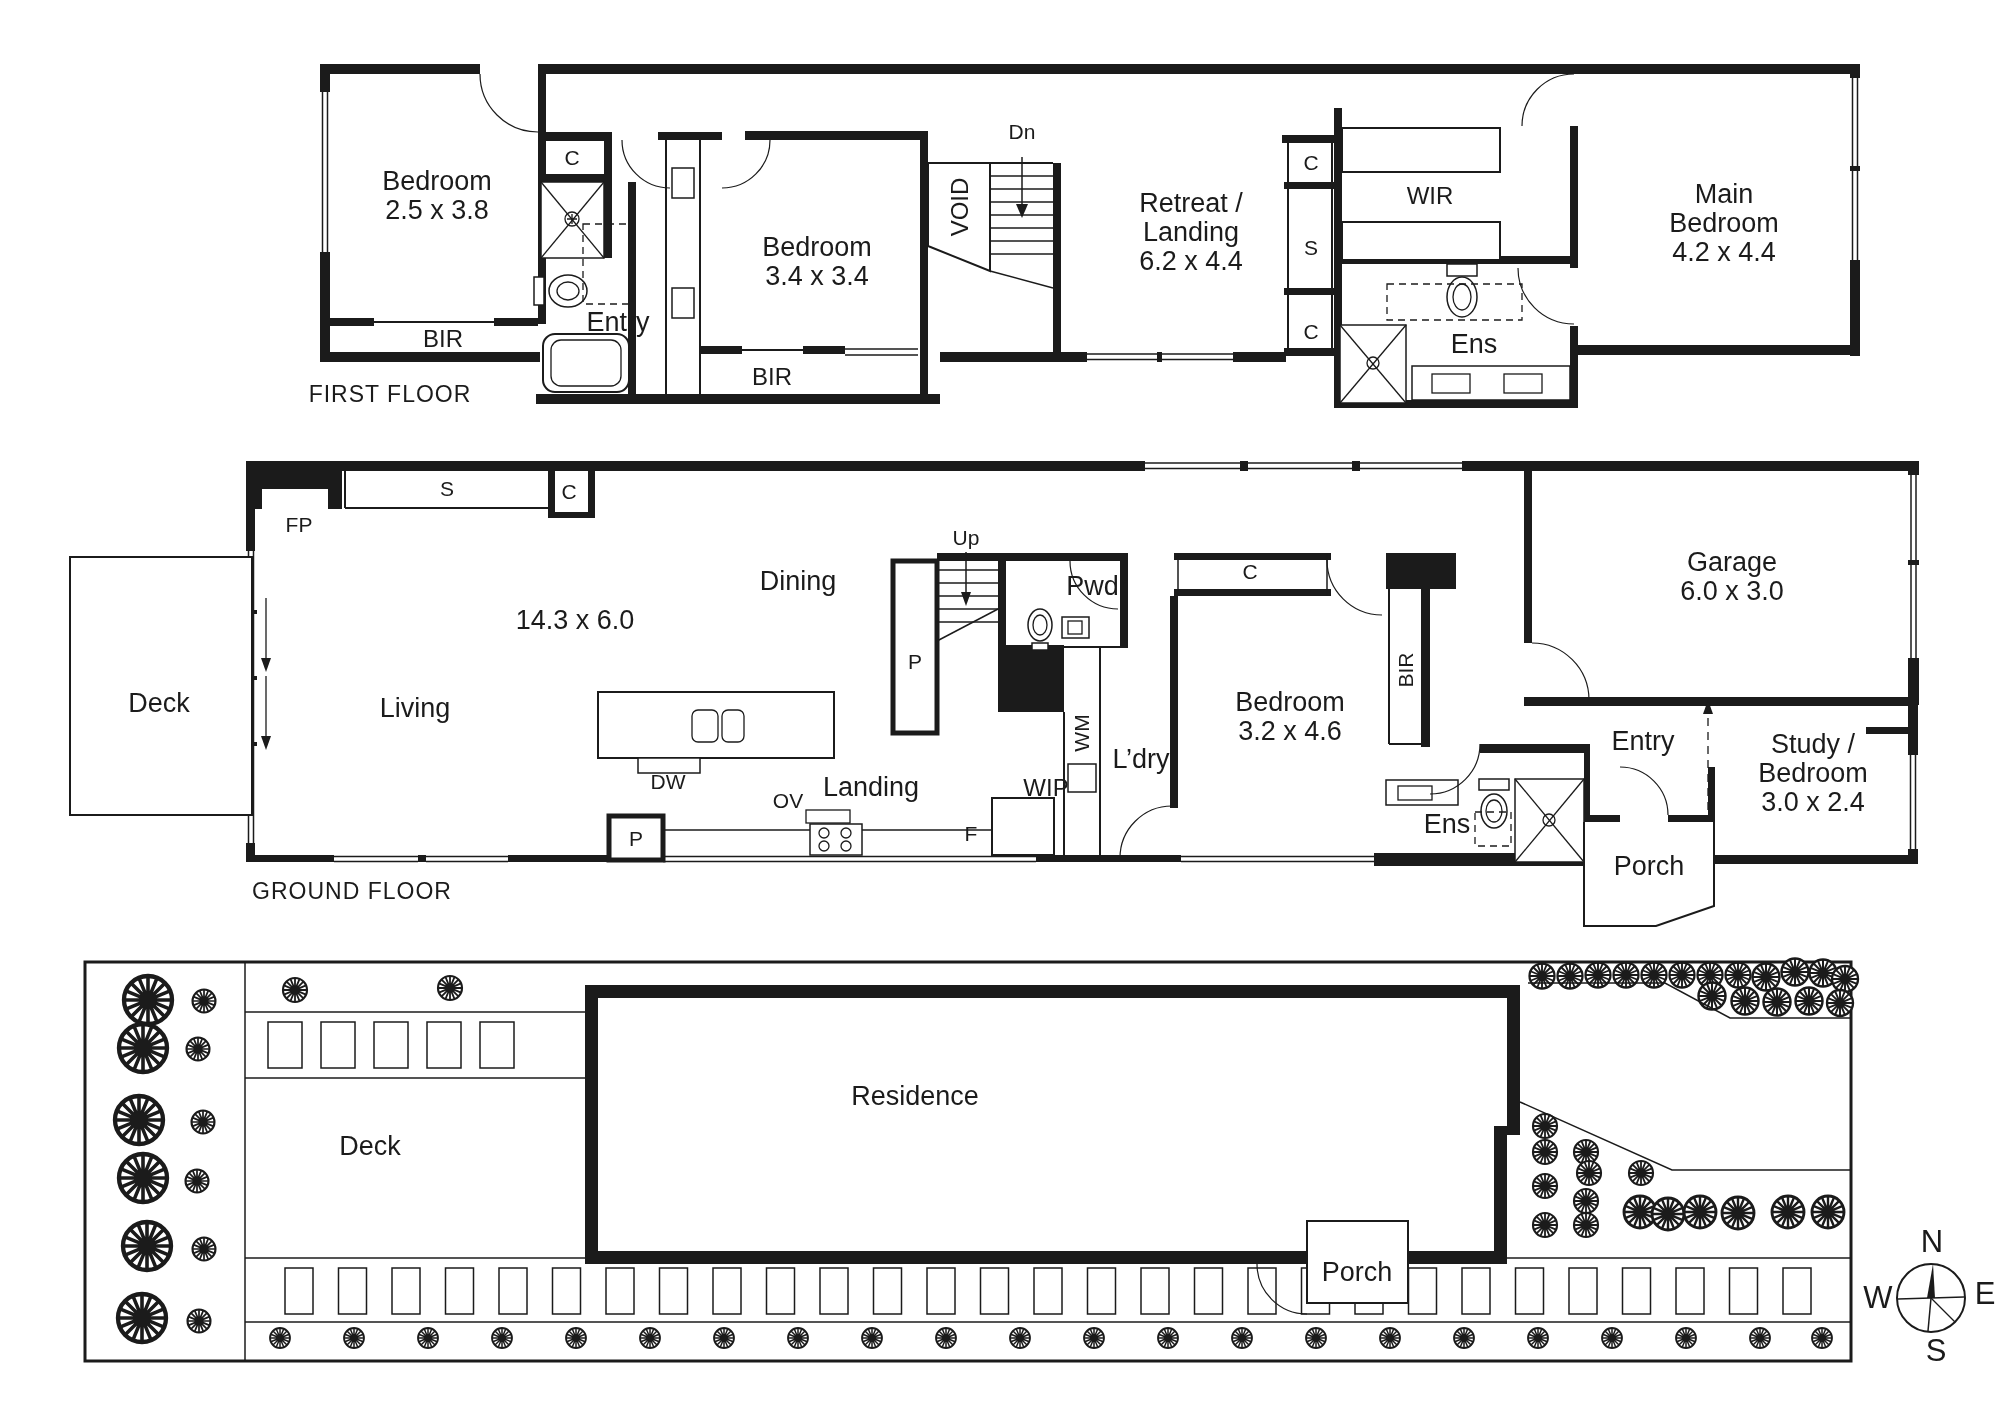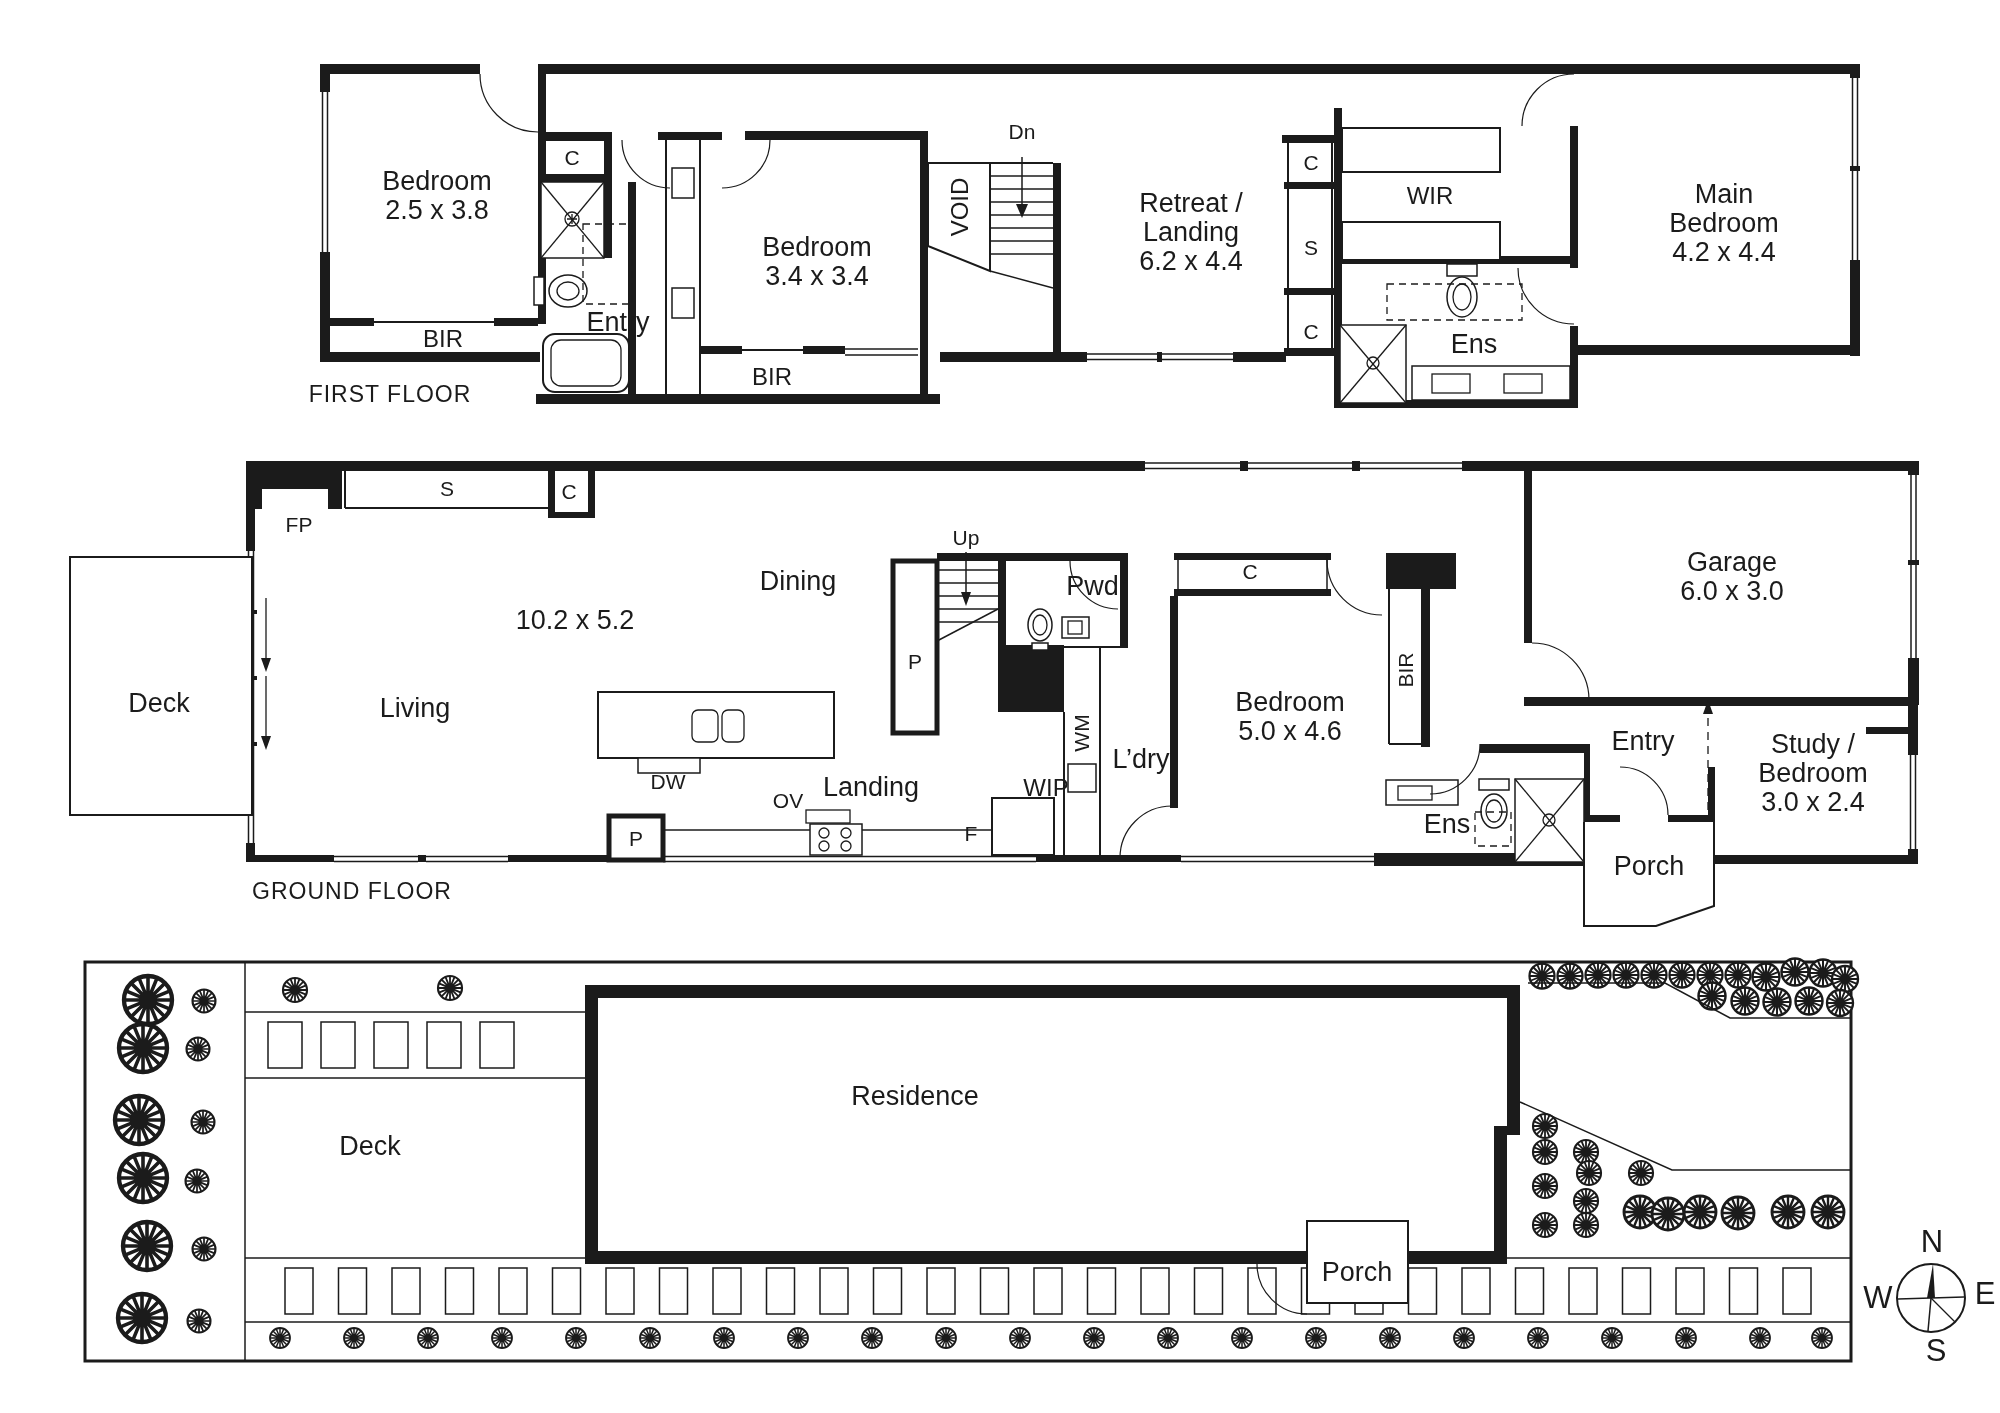--- a/index.html
+++ b/index.html
@@ -515,38 +515,38 @@
   <div>Main</div>
       <div>Bedroom</div>
       <div>4.2 x 4.4</div>
 </div>
 
 <div class="lbl title" style="left:352px;top:891px;">GROUND FLOOR</div>
 <div class="lbl r21" style="left:299px;top:525px;">FP</div>
 <div class="lbl r21" style="left:447px;top:489px;">S</div>
 <div class="lbl r21" style="left:569px;top:492px;">C</div>
 <div class="lbl r27" style="left:750px;top:581px;margin-left:48px;">Dining</div>
-<div class="lbl r27" style="left:575px;top:620px;">10.2 x 5.2</div>
+<div class="lbl r27" style="left:575px;top:620px;">14.3 x 6.0</div>
 <div class="lbl r27" style="left:415px;top:708px;">Living</div>
 <div class="lbl r27" style="left:159px;top:703px;">Deck</div>
 <div class="lbl r21" style="left:966px;top:538px;">Up</div>
 <div class="lbl r21" style="left:915px;top:662px;">P</div>
 <div class="lbl r27" style="left:1097px;top:586px;">Pwdr</div>
 <div class="lbl r21 rot" style="left:1082px;top:733px;">WM</div>
 <div class="lbl r27" style="left:1141px;top:759px;">L’dry</div>
 <div class="lbl r21" style="left:668px;top:782px;">DW</div>
 <div class="lbl r21" style="left:788px;top:801px;">OV</div>
 <div class="lbl r27" style="left:871px;top:787px;">Landing</div>
 <div class="lbl r24" style="left:1046px;top:788px;">WIP</div>
 <div class="lbl r21" style="left:971px;top:834px;">F</div>
 <div class="lbl r21" style="left:636px;top:839px;">P</div>
 <div class="lbl r21" style="left:1250px;top:572px;">C</div>
 <div class="lbl r27" style="left:1290px;top:717px;">
   <div>Bedroom</div>
-      <div>5.0 x 4.6</div>
+      <div>3.2 x 4.6</div>
 </div>
 <div class="lbl r21 rot" style="left:1406px;top:670px;">BIR</div>
 <div class="lbl r27" style="left:1447px;top:824px;">Ens</div>
 <div class="lbl r27" style="left:1732px;top:577px;">
   <div>Garage</div>
       <div>6.0 x 3.0</div>
 </div>
 <div class="lbl r27" style="left:1643px;top:741px;">Entry</div>
 <div class="lbl r27" style="left:1813px;top:773px;">
   <div>Study /</div>

